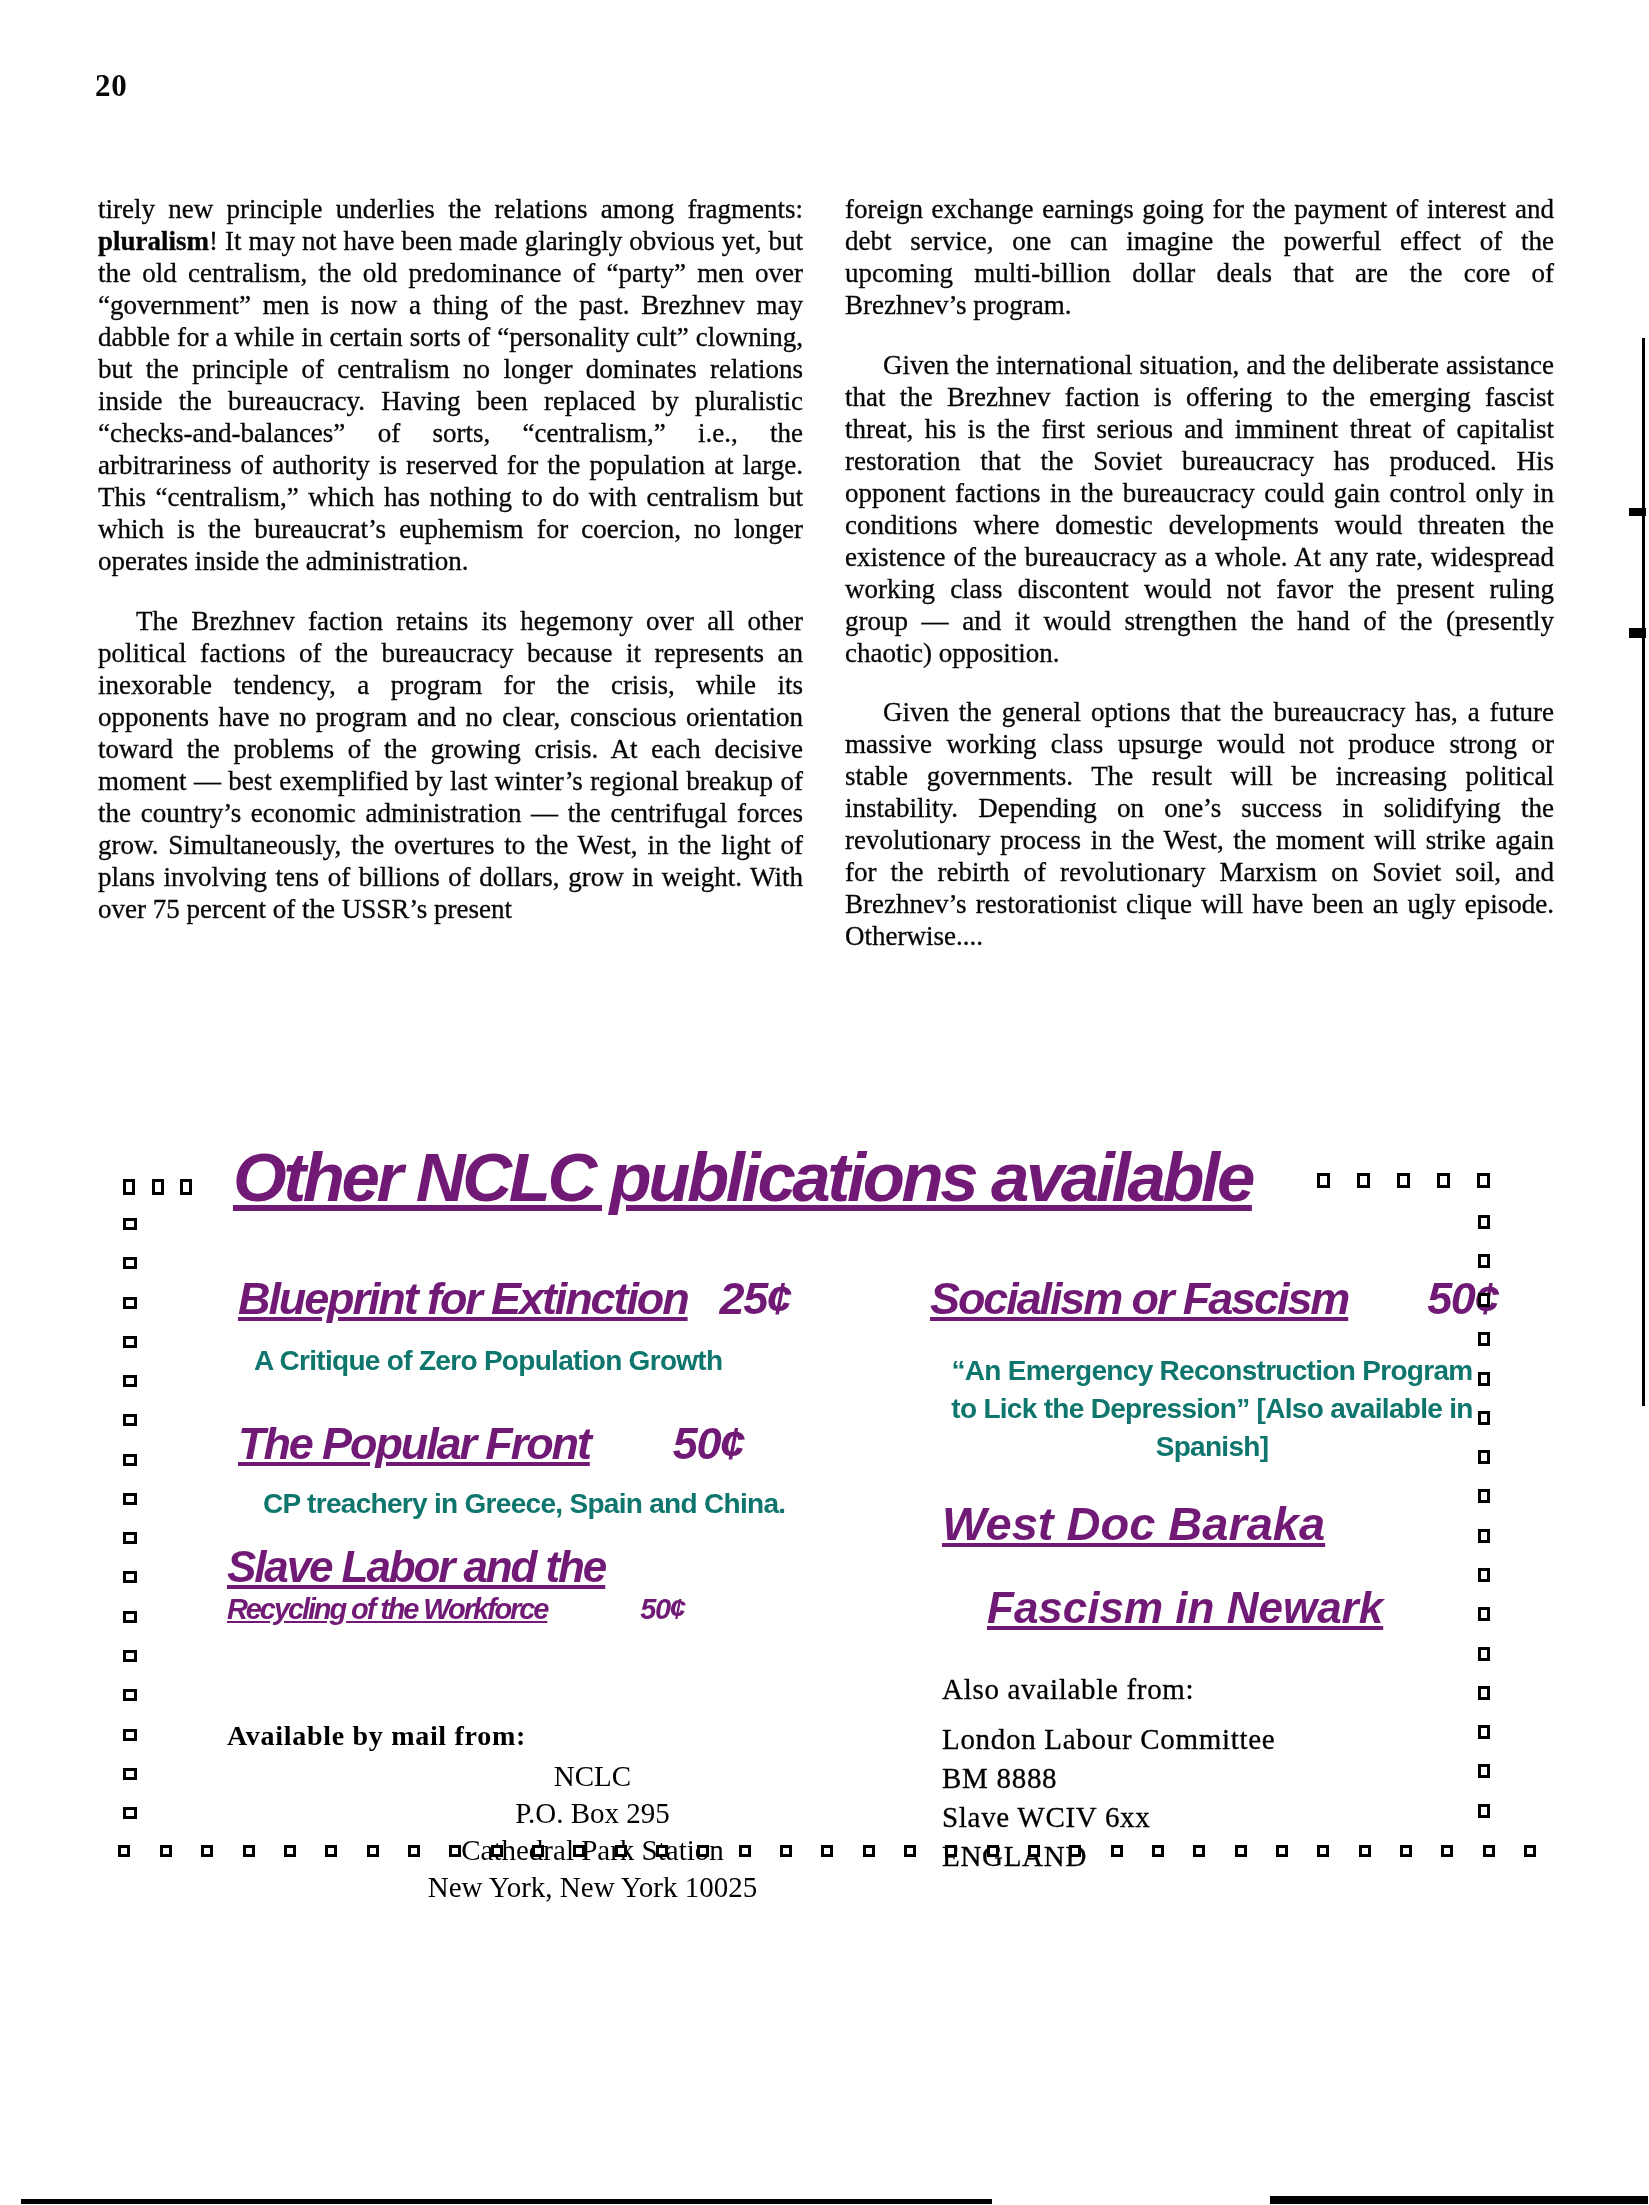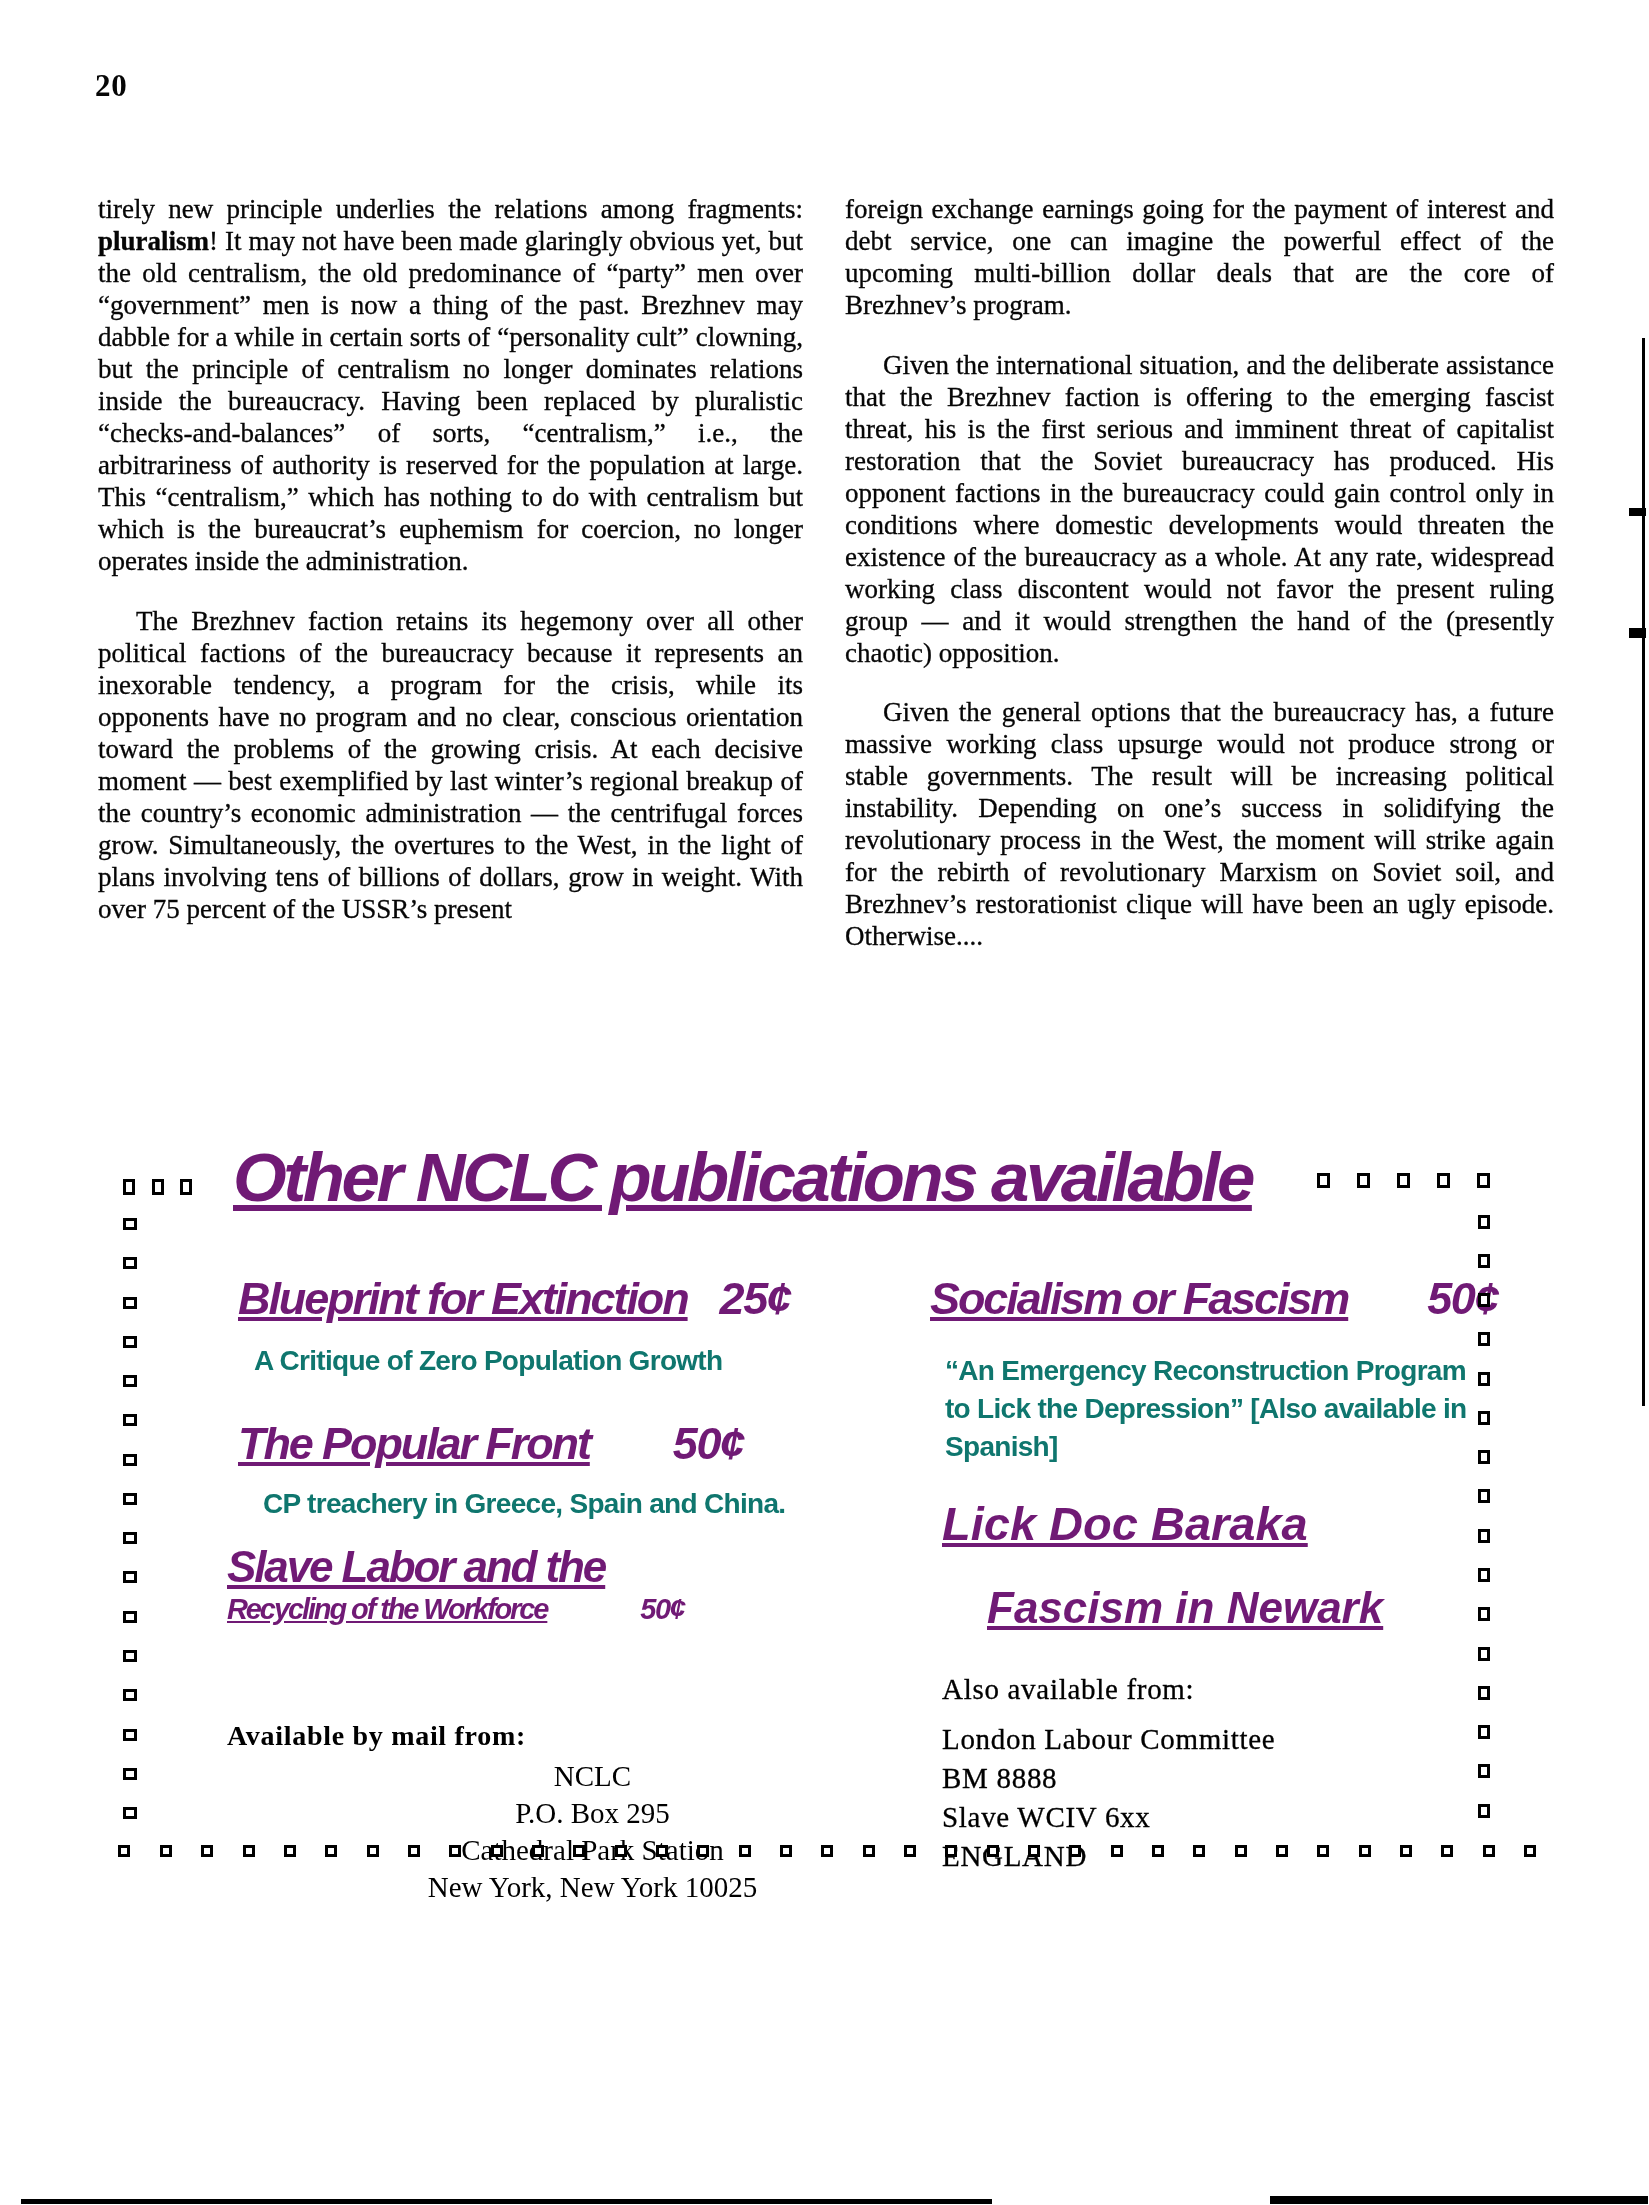--- a/index.html
+++ b/index.html
@@ -44,21 +44,21 @@
     font-weight:bold;font-style:normal;
     font-size:28px;letter-spacing:-0.7px;color:#0f766e;
   }
   .b1{left:238px;top:1273px;} .b1 .pub-price{margin-left:32px;}
   .b1sub{left:254px;top:1345px;}
   .b2{left:238px;top:1418px;} .b2 .pub-price{margin-left:83px;}
   .b2sub{left:263px;top:1488px;}
   .b3a{left:227px;top:1542px;font-size:44px;}
   .b3b{left:227px;top:1593px;font-size:29px;} .b3b .pub-price{margin-left:93px;}
   .b4{left:930px;top:1273px;} .b4 .pub-price{margin-left:79px;}
-  .b4sub{left:945px;top:1352px;width:534px;line-height:38px;white-space:normal;}
+  .b4sub{left:945px;top:1352px;width:534px;line-height:38px;white-space:normal;text-align:center;}
   .b5a{left:942px;top:1496px;font-size:47px;}
   .b5b{left:987px;top:1583px;font-size:44px;}
   .mail-label{
     position:absolute;left:227px;top:1720px;
     font-size:28px;font-weight:bold;color:#000;
     font-family:"Liberation Serif", serif;letter-spacing:0.7px;
   }
   .addr-left{
     position:absolute;left:262px;top:1758px;width:661px;
     text-align:center;font-weight:normal;font-size:29px;line-height:37px;color:#000;
@@ -132,21 +132,21 @@
       <span class="addr-line">P.O. Box 295</span>
       <span class="addr-line">Cathedral Park Station</span>
       <span class="addr-line">New York, New York  10025</span>
     </div>
 
     <div class="disp pub-title b4">
       <span>Socialism or Fascism</span><span class="pub-price">50¢</span>
     </div>
     <div class="sub b4sub">“An Emergency Reconstruction Program to Lick the Depression” [Also available in Spanish]</div>
 
-    <div class="disp b5a">Lick Doc Baraka</div>
+    <div class="disp b5a">West Doc Baraka</div>
     <div class="disp b5b">Fascism in Newark</div>
 
     <div class="also-label">Also available from:</div>
     <div class="addr-right">
       <span class="addr-line">London Labour Committee</span>
       <span class="addr-line">BM 8888</span>
       <span class="addr-line">Slave WCIV 6xx</span>
       <span class="addr-line">ENGLAND</span>
     </div>
 

